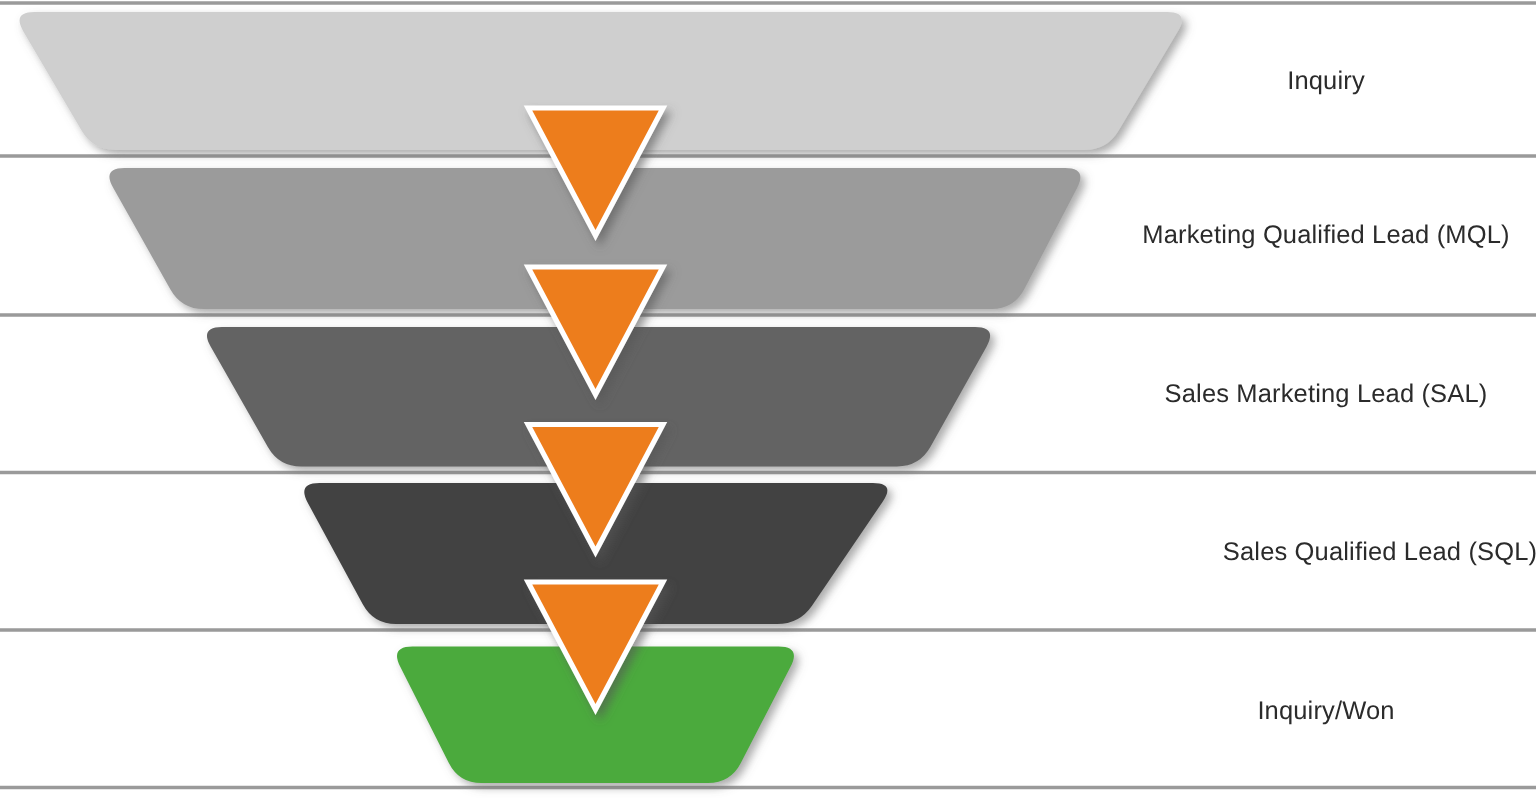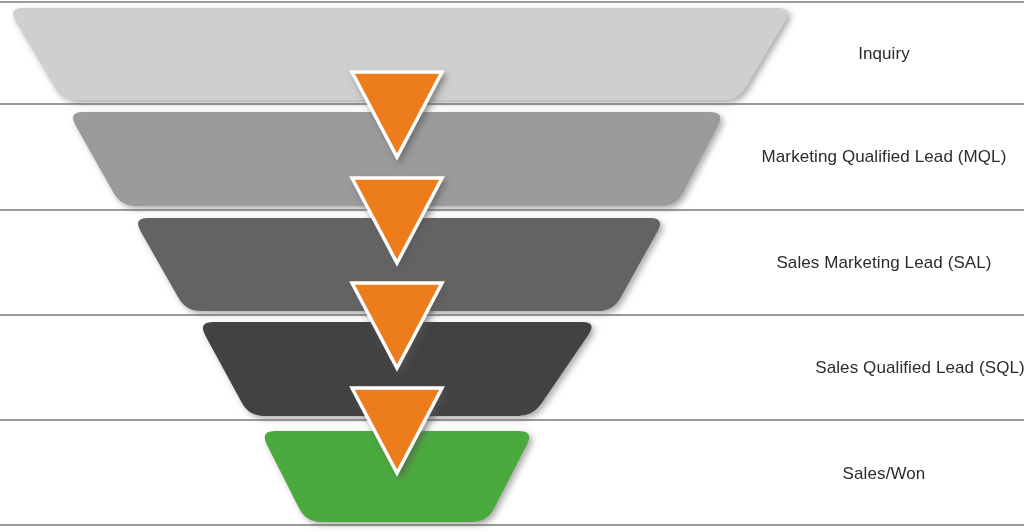--- a/index.html
+++ b/index.html
@@ -72,16 +72,16 @@
         <polygon points="352,283 442,283 397,368" fill="#ED7D1F" stroke="#ffffff" stroke-width="3.4" stroke-linejoin="miter" filter="url(#arrowShadow)"></polygon>
         <polygon points="352,388 442,388 397,473" fill="#ED7D1F" stroke="#ffffff" stroke-width="3.4" stroke-linejoin="miter" filter="url(#arrowShadow)"></polygon>
       </g>
   </svg>
 
   <div id="label-layer">
       <div class="stage-label" style="left: 884px; top: 54px;">Inquiry</div>
       <div class="stage-label" style="left: 884px; top: 157px;">Marketing Qualified Lead (MQL)</div>
       <div class="stage-label" style="left: 884px; top: 263px;">Sales Marketing Lead (SAL)</div>
       <div class="stage-label" style="left: 872px; top: 368px; margin-left: 48px;">Sales Qualified Lead (SQL)</div>
-      <div class="stage-label" style="left: 884px; top: 474px;">Sales/Won</div>
+      <div class="stage-label" style="left: 884px; top: 474px;">Inquiry/Won</div>
     </div>
 
 </div>
 
 </body></html>

